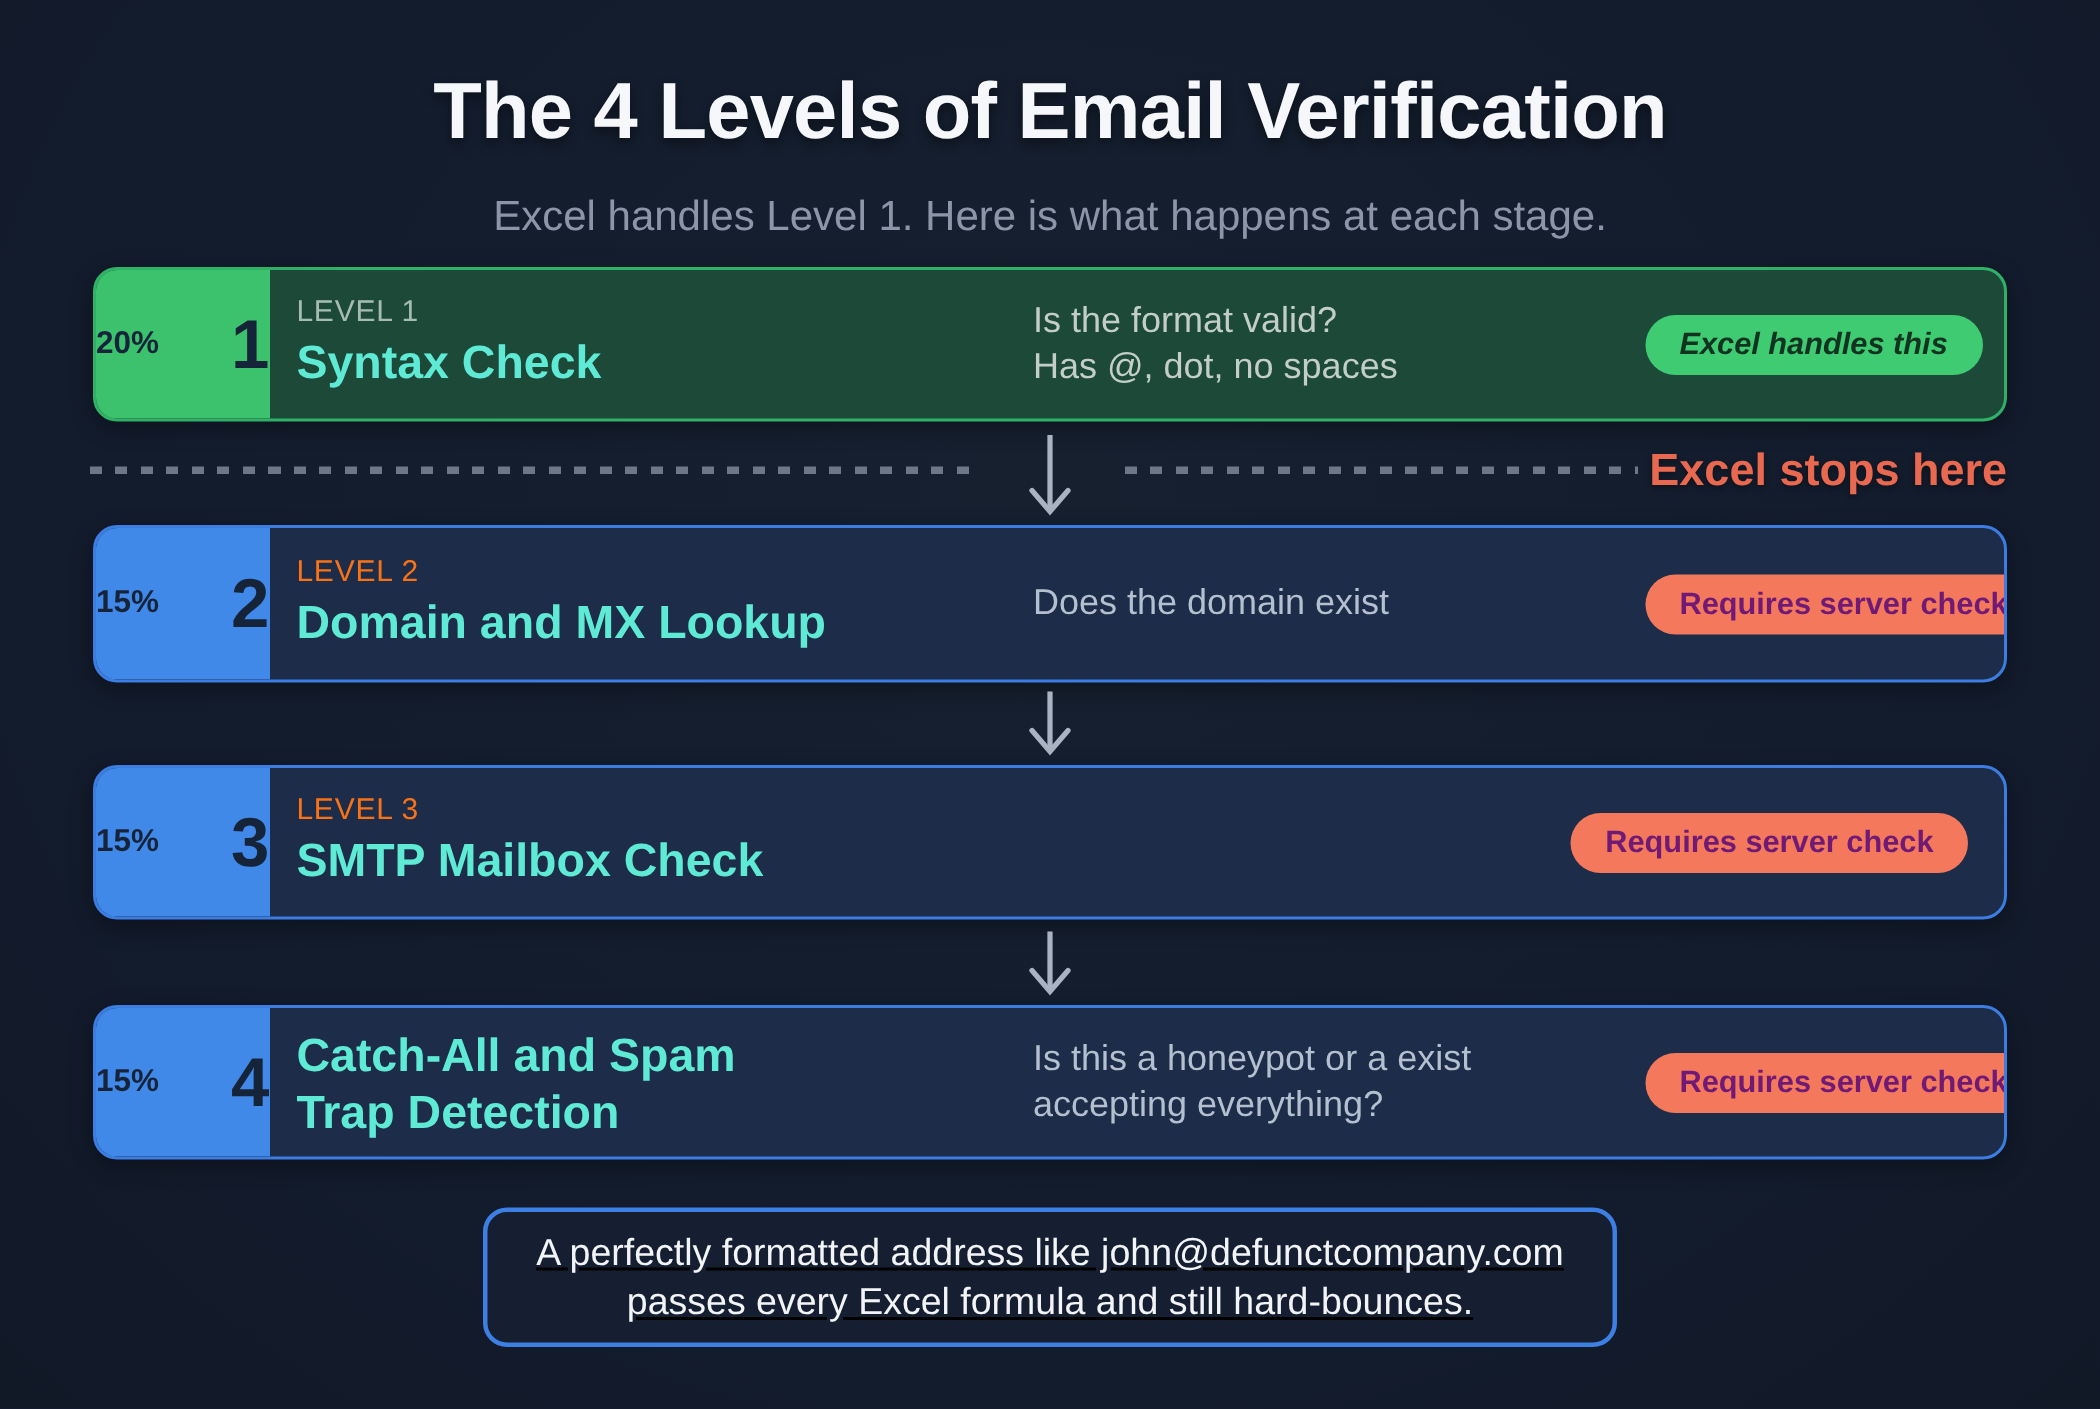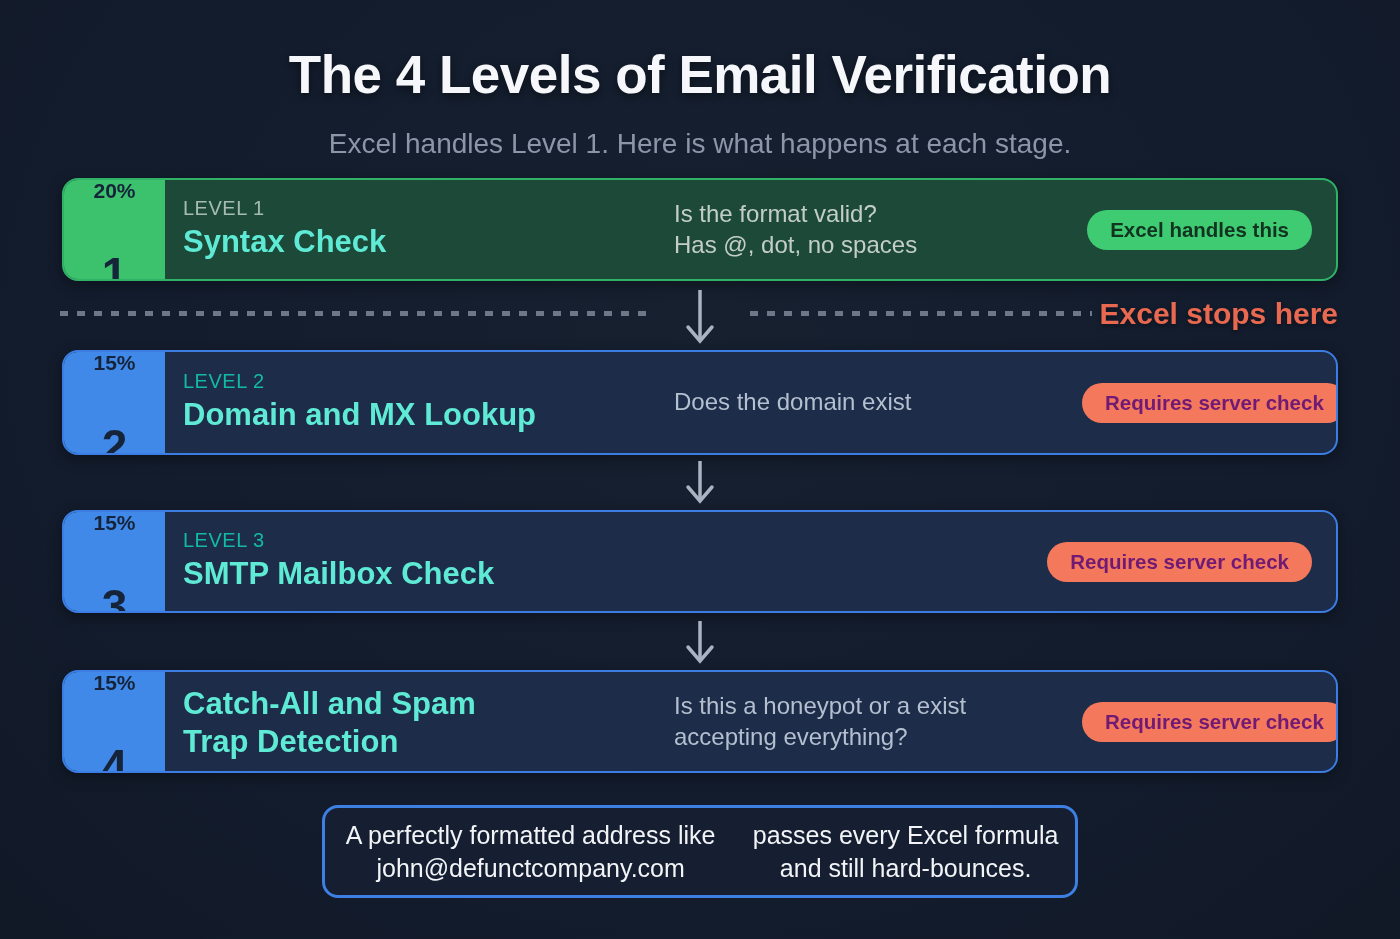--- a/index.html
+++ b/index.html
@@ -46,22 +46,22 @@
     align-items: stretch;
     overflow: hidden;
     border: 2px solid transparent;
   }
   .card.theme-green { border-color: #2fb267; background: #1d4939; box-shadow: 0 4px 14px rgba(0,0,0,0.35); }
   .card.theme-blue  { border-color: #3b7de2; background: #1d2c49; box-shadow: 0 4px 14px rgba(0,0,0,0.35); }
 
   .badge {
     flex: 0 0 101px;
     display: flex;
-    flex-direction: column;
     align-items: center;
+    justify-content: center;
     border-radius: 12px 0 0 12px;
     gap: 48px;
   }
   .theme-green .badge { background: #3cc16d; }
   .theme-blue  .badge { background: #4189e8; }
   .badge .pct {
     font-size: 21px;
     font-weight: 700;
     color: #16243a;
     line-height: 1.05;
@@ -82,21 +82,21 @@
   .tblock {
     flex: 0 0 493px;
     padding-left: 18px;
   }
   .eyebrow {
     font-size: 20px;
     letter-spacing: 0.5px;
     margin-bottom: 3px;
   }
   .theme-green .eyebrow { color: #a6bcb3; }
-  .theme-blue  .eyebrow { color: #14b8a6; }
+  .theme-blue  .eyebrow { color: #f97316; }
   .ctitle .tl {
     display: block;
     font-size: 31px;
     font-weight: 700;
     color: #5eead4;
     line-height: 1.23;
   }
   .desc {
     flex: 0 0 392px;
     font-size: 24px;
@@ -108,21 +108,21 @@
 
   .pill {
     margin-left: auto;
     margin-right: 24px;
     padding: 8px 23px;
     border-radius: 22px;
     font-size: 20.5px;
     font-weight: 700;
     white-space: nowrap;
   }
-  .pill.pill-green { background: #3ecb72; color: #12331f; }
+  .pill.pill-green { background: #3ecb72; color: #12331f; font-style: italic; }
   .pill.pill-orange { background: #f4795c; color: #701a75; }
 
   
   .dash {
     position: absolute;
     height: 5px;
     background: repeating-linear-gradient(to right, #6e7787 0 8px, transparent 8px 17px);
   }
   .dash-left  { left: 60px;  top: 311px; width: 590px; }
   .dash-right { left: 750px; top: 311px; width: 342px; }
@@ -144,24 +144,25 @@
 
   
   .note {
     position: absolute;
     left: 322px; top: 805px;
     width: 756px; height: 93px;
     border: 3px solid #3d7fe2;
     border-radius: 16px;
     background: #151f31;
     display: flex;
-    flex-direction: row;
+    flex-direction: column;
     align-items: center;
     justify-content: center;
     text-align: center;
+    text-decoration: underline;
   }
   .note .nl {
     display: block;
     font-size: 25px;
     color: #f2f4f7;
     line-height: 1.32;
   }
 </style>
 </head>
 <body>

